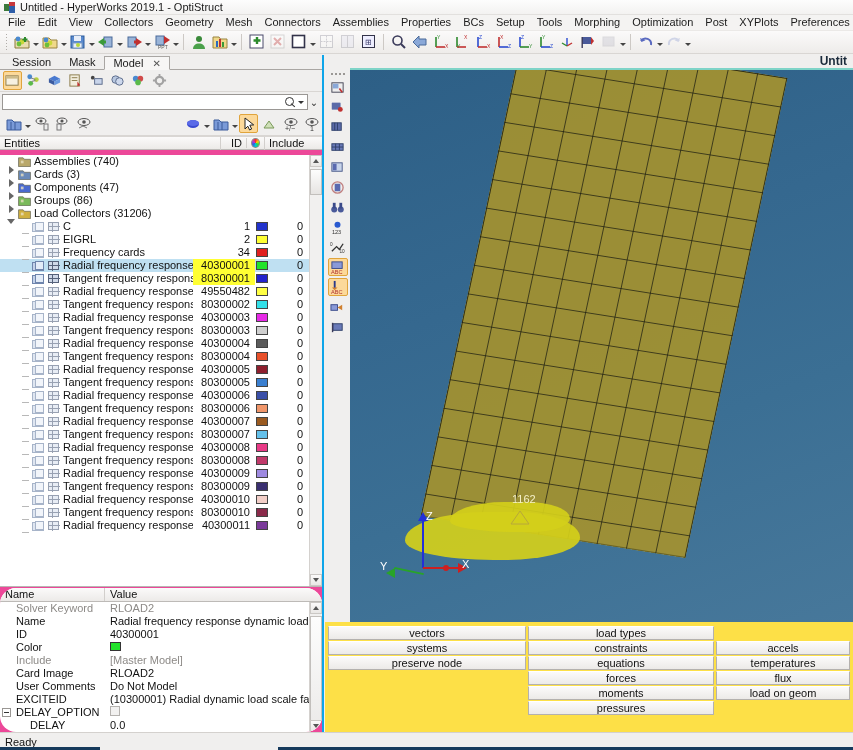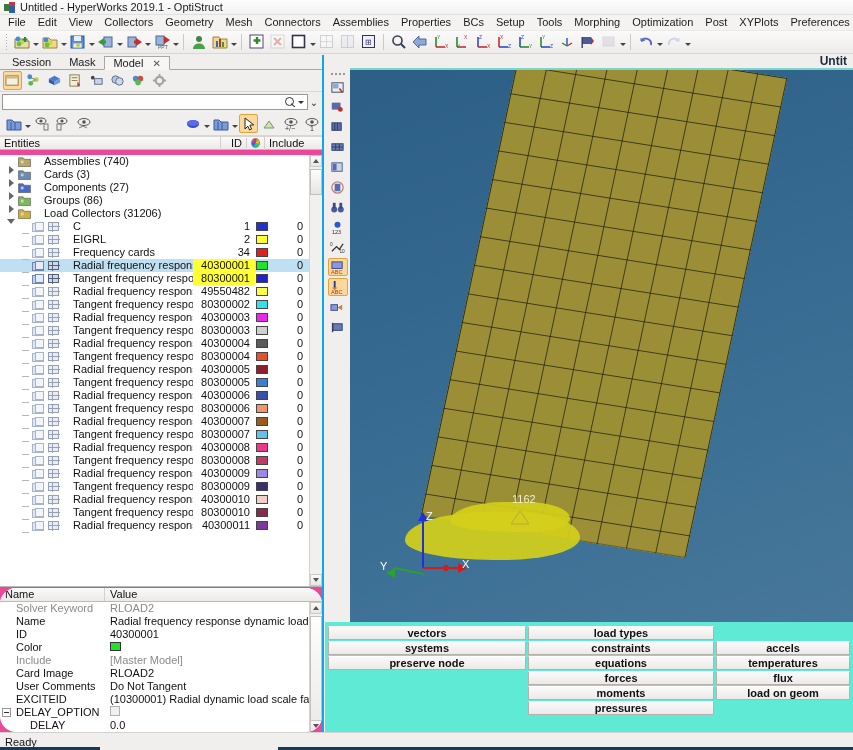--- a/index.html
+++ b/index.html
@@ -162,21 +162,21 @@
     border-top:4px solid transparent; border-bottom:4px solid transparent; border-left:5px solid #666;
   }
   .trow .twisty.o:after {
     content:''; position:absolute; left:1px; top:5px;
     border-left:4px solid transparent; border-right:4px solid transparent; border-top:5px solid #666;
   }
   .trow .dash { width: 11px; flex:none; position: relative; }
   .trow .dash:after { content:''; position:absolute; left:2px; top:6px; width:7px; height:1px; background:#b8b8b8;}
   .trow .licon { width: 15px; flex: none; display:flex; align-items:center; justify-content:center;}
   .trow .licon2 { width: 15px; flex: none; display:flex; align-items:center; justify-content:center;}
-  .trow .lbl { flex: 1; overflow: hidden; padding-left: 12px; }
+  .trow .lbl { flex: 1; overflow: hidden; padding-left: 2px; }
   .trow .idv { width: 62px; text-align: right; padding-right: 5px; flex: none; }
   .trow .idv.hl { background: #ffff33; }
   .trow .sw {
     width: 12px; height: 9px; flex: none; border: 1px solid #444; margin-right: 2px;
   }
   .trow .swwrap { width:16px; flex:none; display:flex; align-items:center; justify-content:center;}
   .trow .incv { width: 38px; text-align: right; padding-right: 6px; flex: none; }
 
   
   .fld { width: 13px; height: 10px; position: relative; }
@@ -316,21 +316,21 @@
     border-bottom: 1px solid #e2e0de;
   }
   .autobox {
     display: flex; align-items: center; height: 18px; min-width: 112px;
     font-size: 11px; padding-left: 2px;
   }
 
   
   .cmdpanel {
     position: absolute; left: 325px; right: 0; bottom: 18px; height: 110px;
-    background: #5eead4; padding: 4px 3px 0 3px; font-weight: bold;
+    background: #fde047; padding: 4px 3px 0 3px;
   }
   .cmdgrid { display: flex; gap: 2px; height: 92px; }
   .cmdcol { display: flex; flex-direction: column; gap: 1px; }
   .cmdcol.c1 { width: 198px; }
   .cmdcol.c2 { width: 186px; }
   .cmdcol.c3 { width: 134px; }
   .cbtn {
     height: 14px; line-height: 13px; text-align: center; font-size: 11px;
     background: linear-gradient(#fbfafa, #eceae8);
     border: 1px solid #b4b1ae; border-top-color: #ffffff;
@@ -785,21 +785,21 @@
           </div>
           <div class="trow">
             <div class="indent" style="width: 6px;"></div>
             <div class="twisty x"></div>
             <div class="licon">
               <svg width="13" height="11" viewBox="0 0 14 12">
                 <path d="M0.5 2h5l1.4 1.6H13.5v8H0.5z" fill="#4a6ad0" stroke="#6a6a5a" stroke-width="0.8"></path>
                 <rect x="3" y="5" width="3" height="3" fill="#e8e0c0" opacity="0.8"></rect>
               </svg>
             </div>
-            <div class="lbl">Components (27)</div>
+            <div class="lbl">Components (47)</div>
             <div class="idv"></div>
             <div class="swwrap"></div>
             <div class="incv"></div>
           </div>
           <div class="trow">
             <div class="indent" style="width: 6px;"></div>
             <div class="twisty x"></div>
             <div class="licon">
               <svg width="13" height="11" viewBox="0 0 14 12">
                 <path d="M0.5 2h5l1.4 1.6H13.5v8H0.5z" fill="#7aba5a" stroke="#6a6a5a" stroke-width="0.8"></path>
@@ -1383,21 +1383,21 @@
               <span style="width: 14px; flex: 0 0 auto;"></span>
               <span class="txt">Card Image</span>
             </div>
             <div class="v">RLOAD2</div>
           </div>
           <div class="pgrow">
             <div class="n">
               <span style="width: 14px; flex: 0 0 auto;"></span>
               <span class="txt">User Comments</span>
             </div>
-            <div class="v">Do Not Tangent</div>
+            <div class="v">Do Not Model</div>
           </div>
           <div class="pgrow">
             <div class="n">
               <span style="width: 14px; flex: 0 0 auto;"></span>
               <span class="txt">EXCITEID</span>
             </div>
             <div class="v">(10300001) Radial dynamic load scale factor</div>
           </div>
           <div class="pgrow">
             <div class="n">

